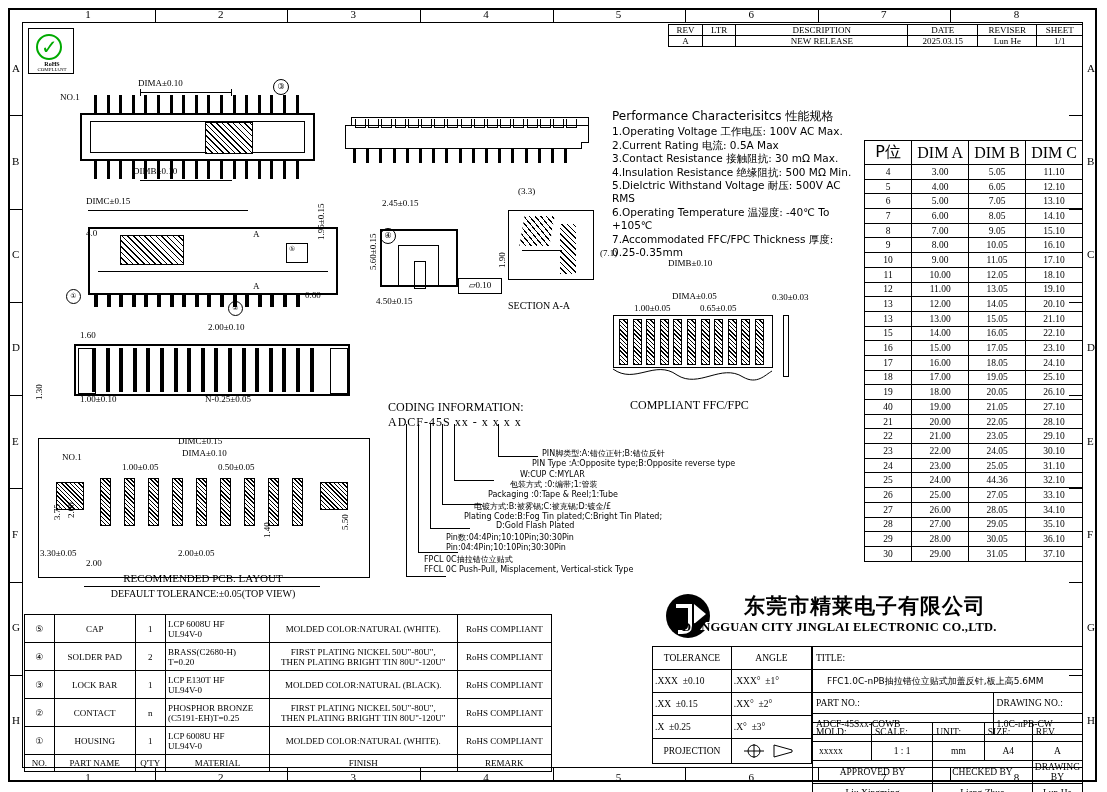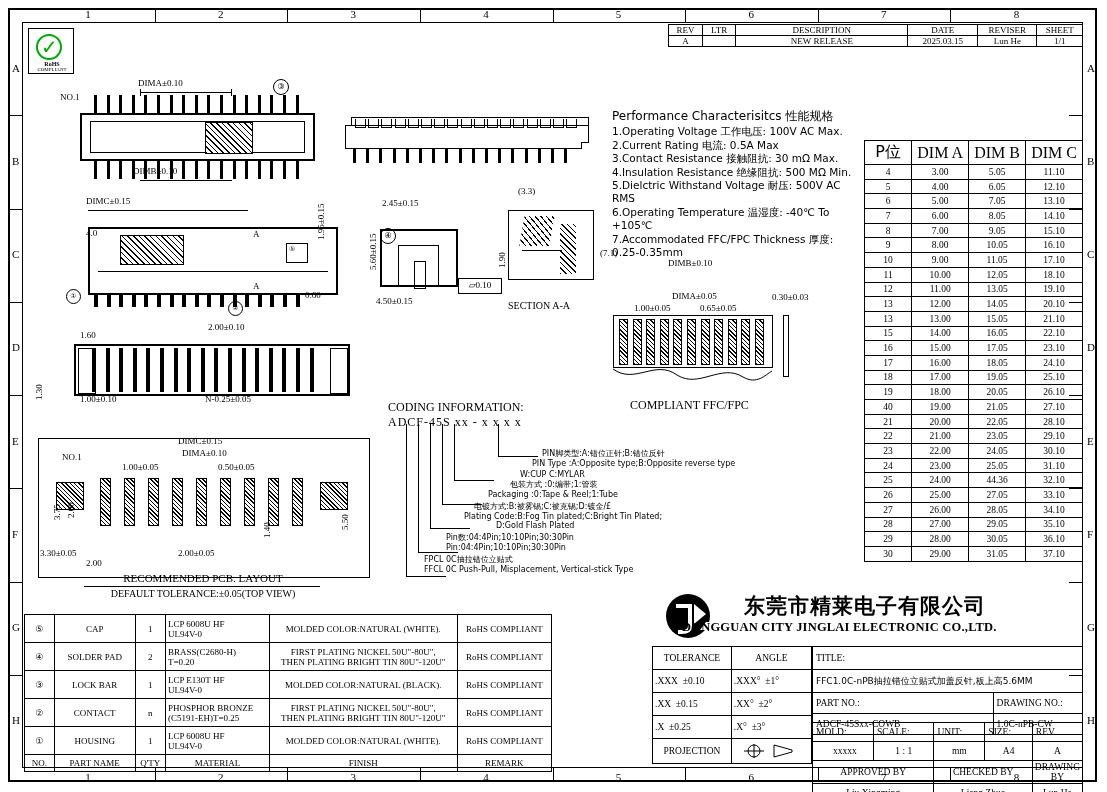--- a/index.html
+++ b/index.html
@@ -623,21 +623,21 @@
       </table>
 
     <table class="titleblk abs" style="left:160px;top:0;width:271px;">
       <tbody>
           <tr>
         <td colspan="3" style="height:20px;padding-left:3px;">
           <span>TITLE:</span>
         </td>
       </tr>
       <tr>
-        <td colspan="3" style="height:20px;padding-left:3px;">
+        <td colspan="3" style="height:20px;padding-left:14px;">
           <span class="cn" style="font-size:9px;">FFC1.0C-nPB抽拉错位立贴式加盖反针,板上高5.6MM</span>
         </td>
       </tr>
       <tr>
         <td colspan="2" style="height:18px;width:140px;padding-left:3px;">PART NO.:</td>
         <td style="padding-left:3px;">DRAWING NO.:</td>
       </tr>
       <tr>
         <td colspan="2" style="height:18px;padding-left:3px;">ADCF-45Sxx-COWB</td>
         <td style="padding-left:3px;">1.0C-nPB-CW</td>
@@ -647,21 +647,21 @@
     <table class="titleblk abs" style="left:160px;top:76px;width:271px;">
       <tbody>
           <tr>
         <td style="width:60px;height:16px;padding-left:3px;">MOLD:</td>
         <td style="width:62px;padding-left:3px;">SCALE:</td>
         <td style="width:52px;padding-left:3px;">UNIT:</td>
         <td style="width:48px;padding-left:3px;">SIZE:</td>
         <td style="padding-left:3px;">REV.</td>
       </tr>
       <tr>
-        <td style="height:16px;padding-left:20px;">xxxxx</td>
+        <td style="height:16px;padding-left:6px;">xxxxx</td>
         <td class="ctr">1 : 1</td>
         <td class="ctr">mm</td>
         <td class="ctr">A4</td>
         <td class="ctr">A</td>
       </tr>
       <tr>
         <td colspan="2" class="ctr" style="height:15px;">APPROVED BY</td>
         <td colspan="2" class="ctr">CHECKED BY</td>
         <td class="ctr">DRAWING BY</td>
       </tr>

